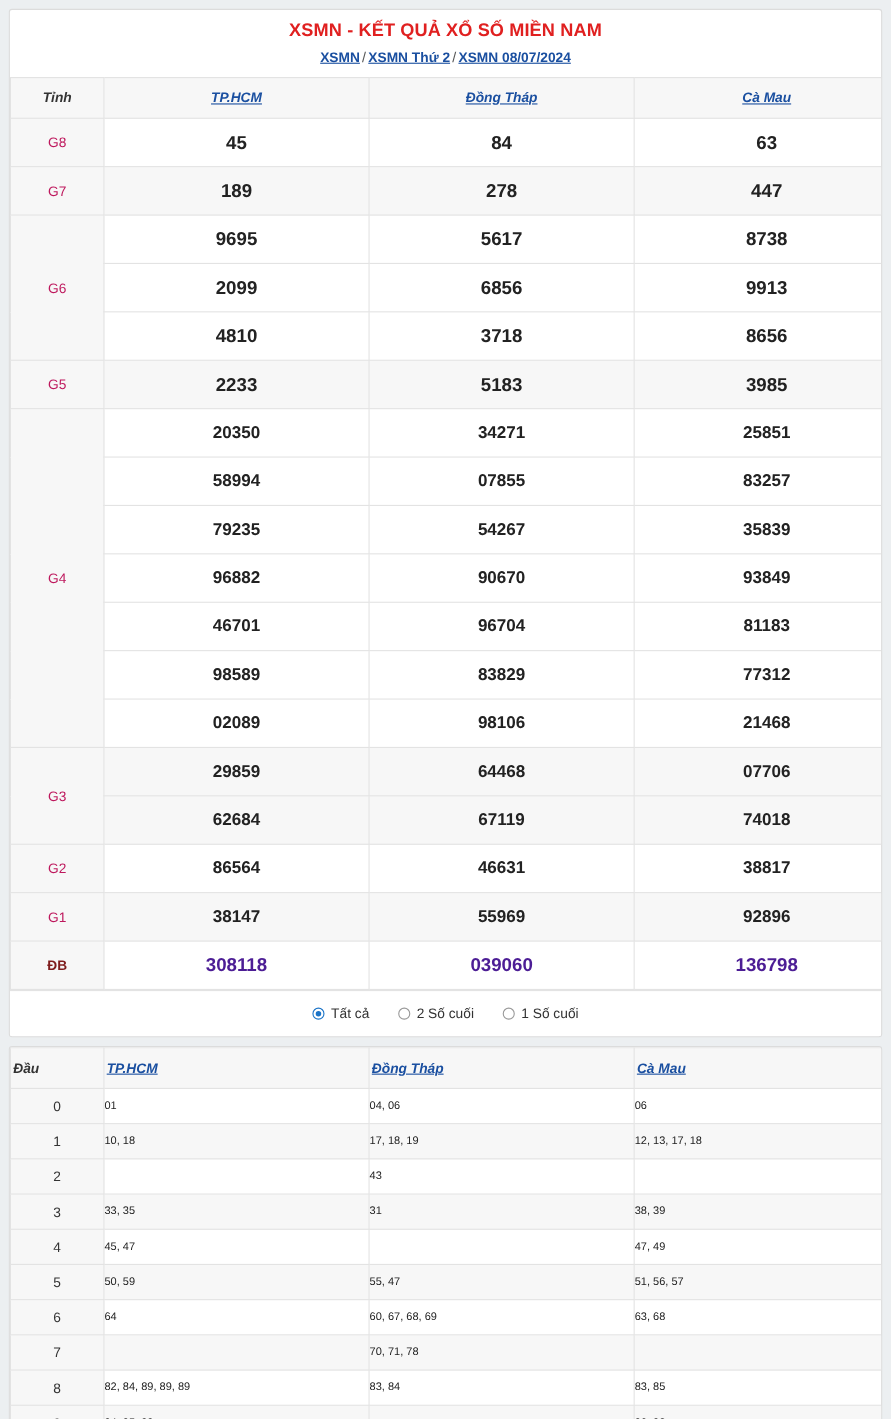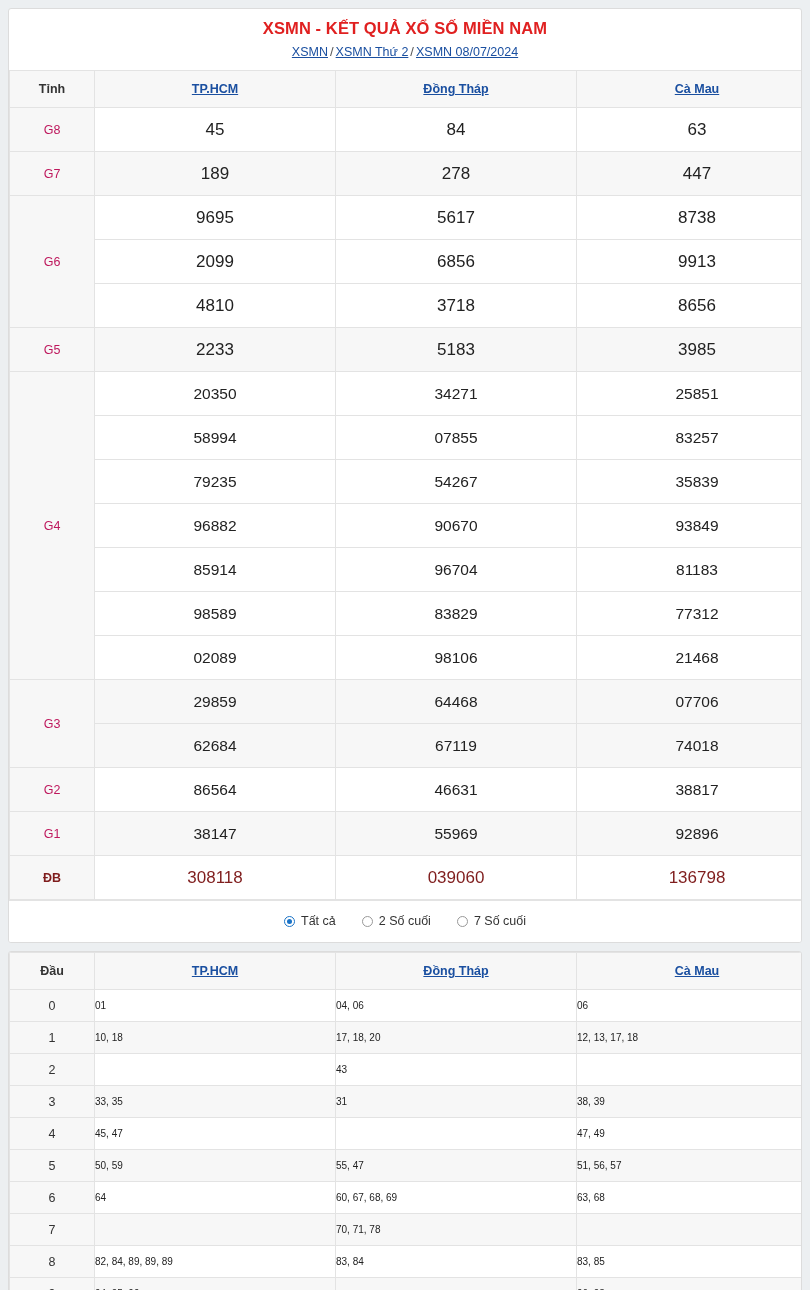--- a/index.html
+++ b/index.html
@@ -31,66 +31,67 @@
   }
   .breadcrumb {
     text-align: center;
     font-size: 13px;
     color: #333;
     padding-bottom: 11px;
   }
   .breadcrumb a {
     color: #1a4fa0;
     text-decoration: underline;
-    font-weight: normal;
+    font-weight: bold;
     font-size: 12.5px;
   }
   .breadcrumb span.sep { color:#555; padding: 0 2px; }
 
   table.res {
     width: 100%;
     border-collapse: collapse;
     table-layout: fixed;
   }
   table.res th, table.res td {
     border: 1px solid #e3e3e3;
     text-align: center;
     vertical-align: middle;
   }
   table.res thead th {
     background: #f7f7f7;
     font-size: 12.5px;
     padding: 11px 2px;
     font-weight: bold;
     color: #333;
+    font-style: italic;
   }
   table.res thead th a {
     color: #1a4fa0;
     text-decoration: underline;
   }
   col.c0 { width: 85px; }
   col.cp { width: 241px; }
 
   td.lbl {
     background: #f7f7f7;
     font-size: 12.5px;
     color: #be185d;
     font-weight: normal;
     width: 85px;
   }
   td.lbl.db { color: #7f1d1d; font-weight: bold; }
   td.num {
     font-size: 17px;
-    font-weight: normal;
+    font-weight: bold;
     color: #222;
     padding: 11px 0;
     height: 44px;
   }
   td.num.small { font-size: 15.5px; }
-  td.num.db { color: #7f1d1d; font-size: 17px; }
+  td.num.db { color: #4c1d95; font-size: 17px; }
   tr.shade td { background: #f7f7f7; }
   tr.shade td.num { background: #f7f7f7; margin-left: 29px; }
 
   .filters {
     display: flex;
     justify-content: center;
     align-items: center;
     gap: 26px;
     padding: 13px 0 14px 0;
     background: #fff;
@@ -131,21 +132,22 @@
   }
   table.head th, table.head td {
     border: 1px solid #e3e3e3;
   }
   table.head thead th {
     background: #f7f7f7;
     font-size: 12.5px;
     padding: 11px 2px;
     font-weight: bold;
     color: #333;
-    text-align: center;
+    text-align: left;
+    font-style: italic;
   }
   table.head thead th a { color: #1a4fa0; text-decoration: underline; }
   table.head td.hlbl {
     background: #f7f7f7;
     text-align: center;
     font-size: 12.5px;
     color: #333;
     width: 85px;
     height: 32px;
   }
@@ -233,21 +235,21 @@
             <td class="num small">79235</td>
             <td class="num small">54267</td>
             <td class="num small">35839</td>
           </tr>
           <tr>
             <td class="num small">96882</td>
             <td class="num small">90670</td>
             <td class="num small">93849</td>
           </tr>
           <tr>
-            <td class="num small">85914</td>
+            <td class="num small">46701</td>
             <td class="num small">96704</td>
             <td class="num small">81183</td>
           </tr>
           <tr>
             <td class="num small">98589</td>
             <td class="num small">83829</td>
             <td class="num small">77312</td>
           </tr>
           <tr>
             <td class="num small">02089</td>
@@ -290,21 +292,21 @@
       <label class="radio-item">
         <span class="radio on"></span>
         <span>Tất cả</span>
       </label>
       <label class="radio-item">
         <span class="radio"></span>
         <span>2 Số cuối</span>
       </label>
       <label class="radio-item">
         <span class="radio"></span>
-        <span>7 Số cuối</span>
+        <span>1 Số cuối</span>
       </label>
     </div>
   </div>
 
   <div class="card card2">
     <table class="head">
       <colgroup>
           <col class="c0">
           <col class="cp">
           <col class="cp">
@@ -321,21 +323,21 @@
       <tbody id="heads-body">
           <tr>
             <td class="hlbl">0</td>
             <td class="hval">01</td>
             <td class="hval">04, 06</td>
             <td class="hval">06</td>
           </tr>
           <tr class="shade">
             <td class="hlbl">1</td>
             <td class="hval">10, 18</td>
-            <td class="hval">17, 18, 20</td>
+            <td class="hval">17, 18, 19</td>
             <td class="hval">12, 13, 17, 18</td>
           </tr>
           <tr>
             <td class="hlbl">2</td>
             <td class="hval"></td>
             <td class="hval">43</td>
             <td class="hval"></td>
           </tr>
           <tr class="shade">
             <td class="hlbl">3</td>

